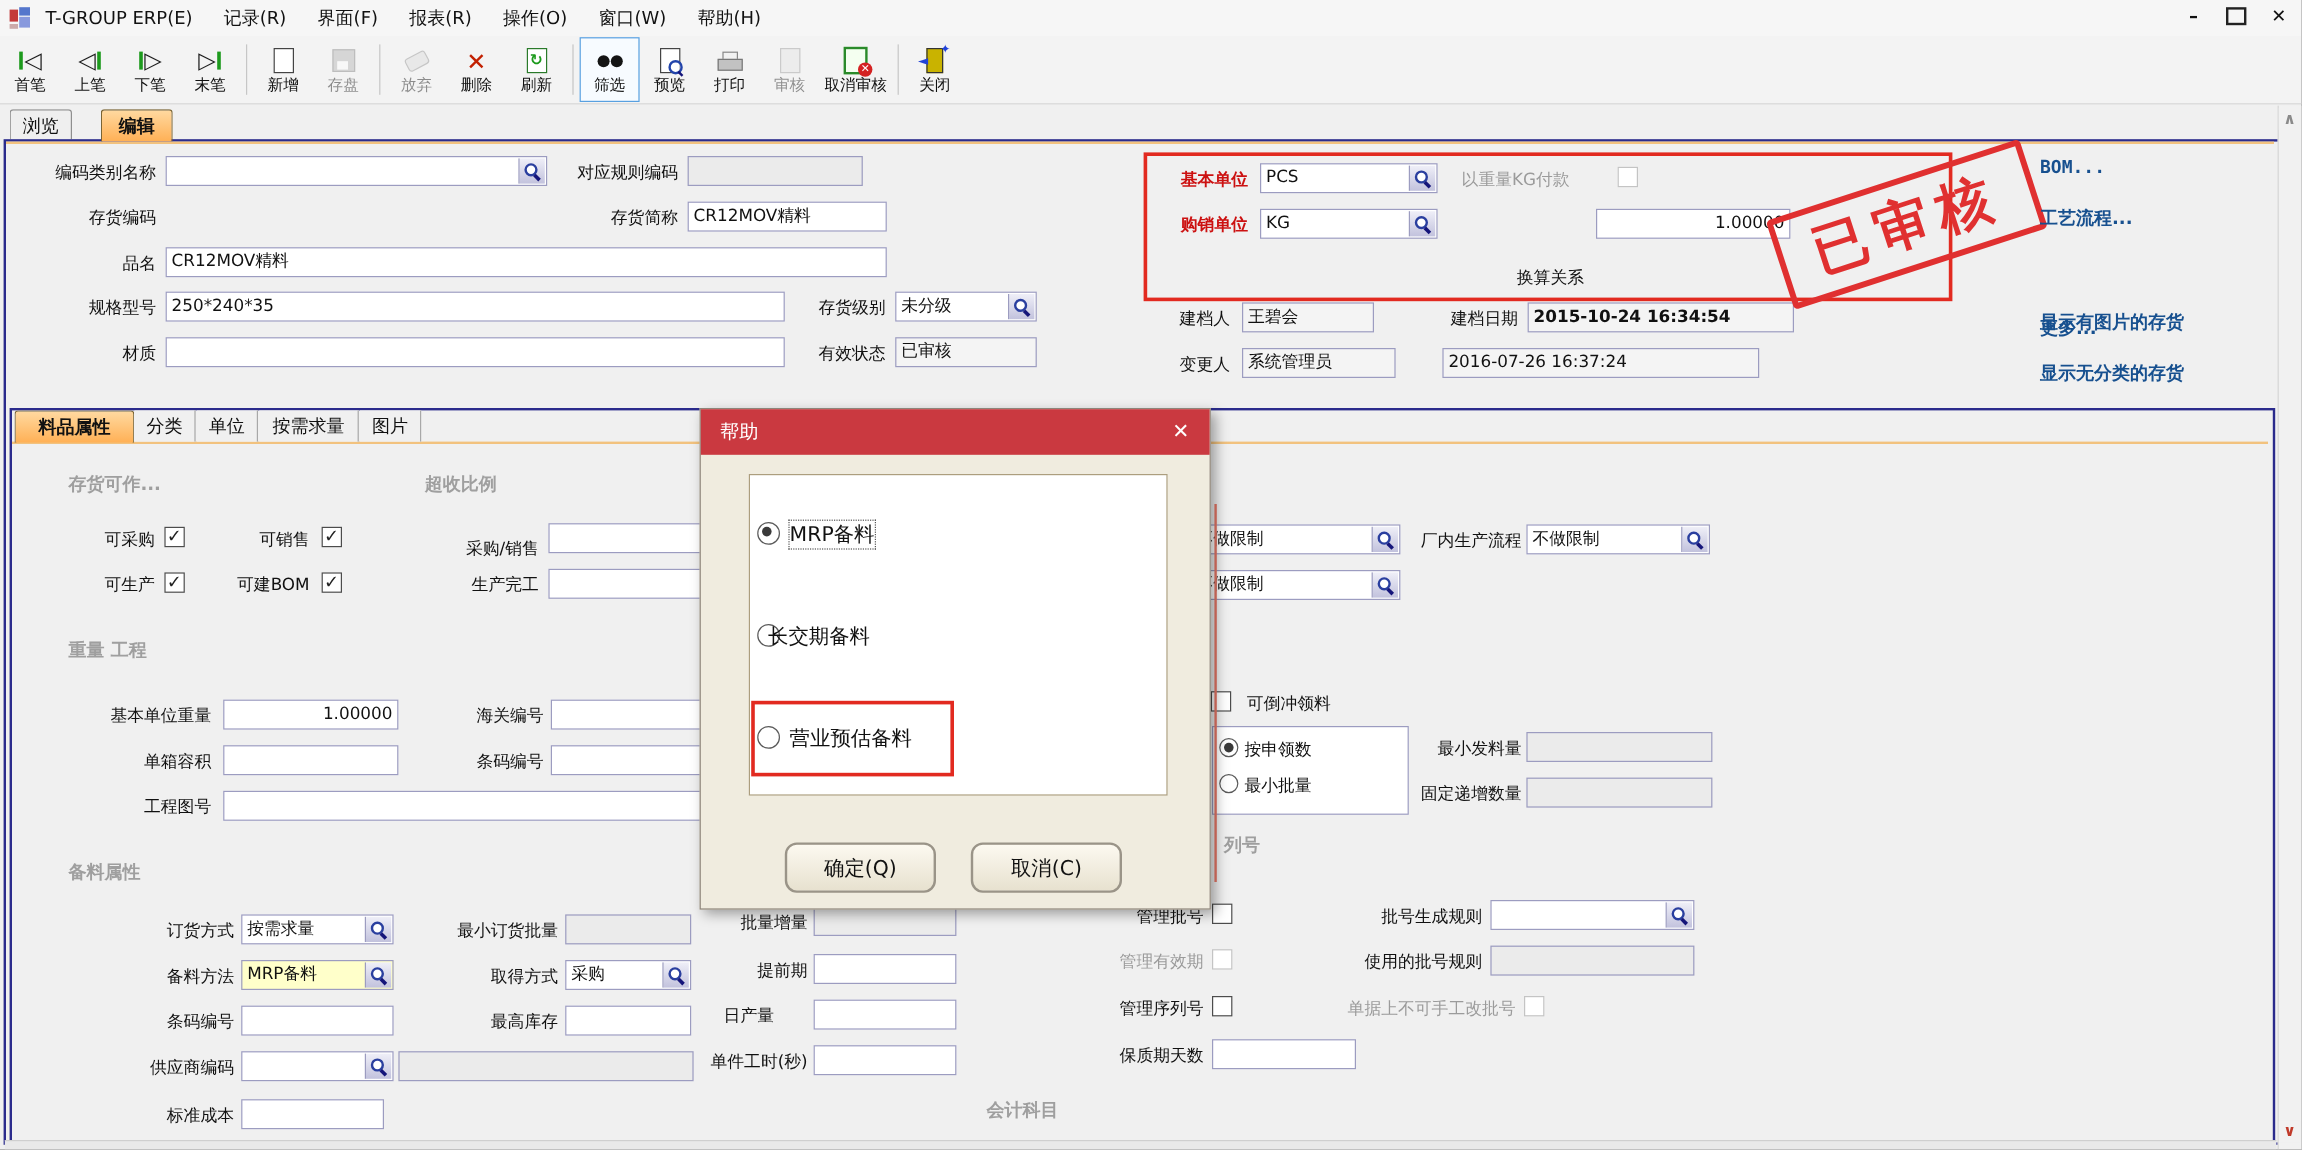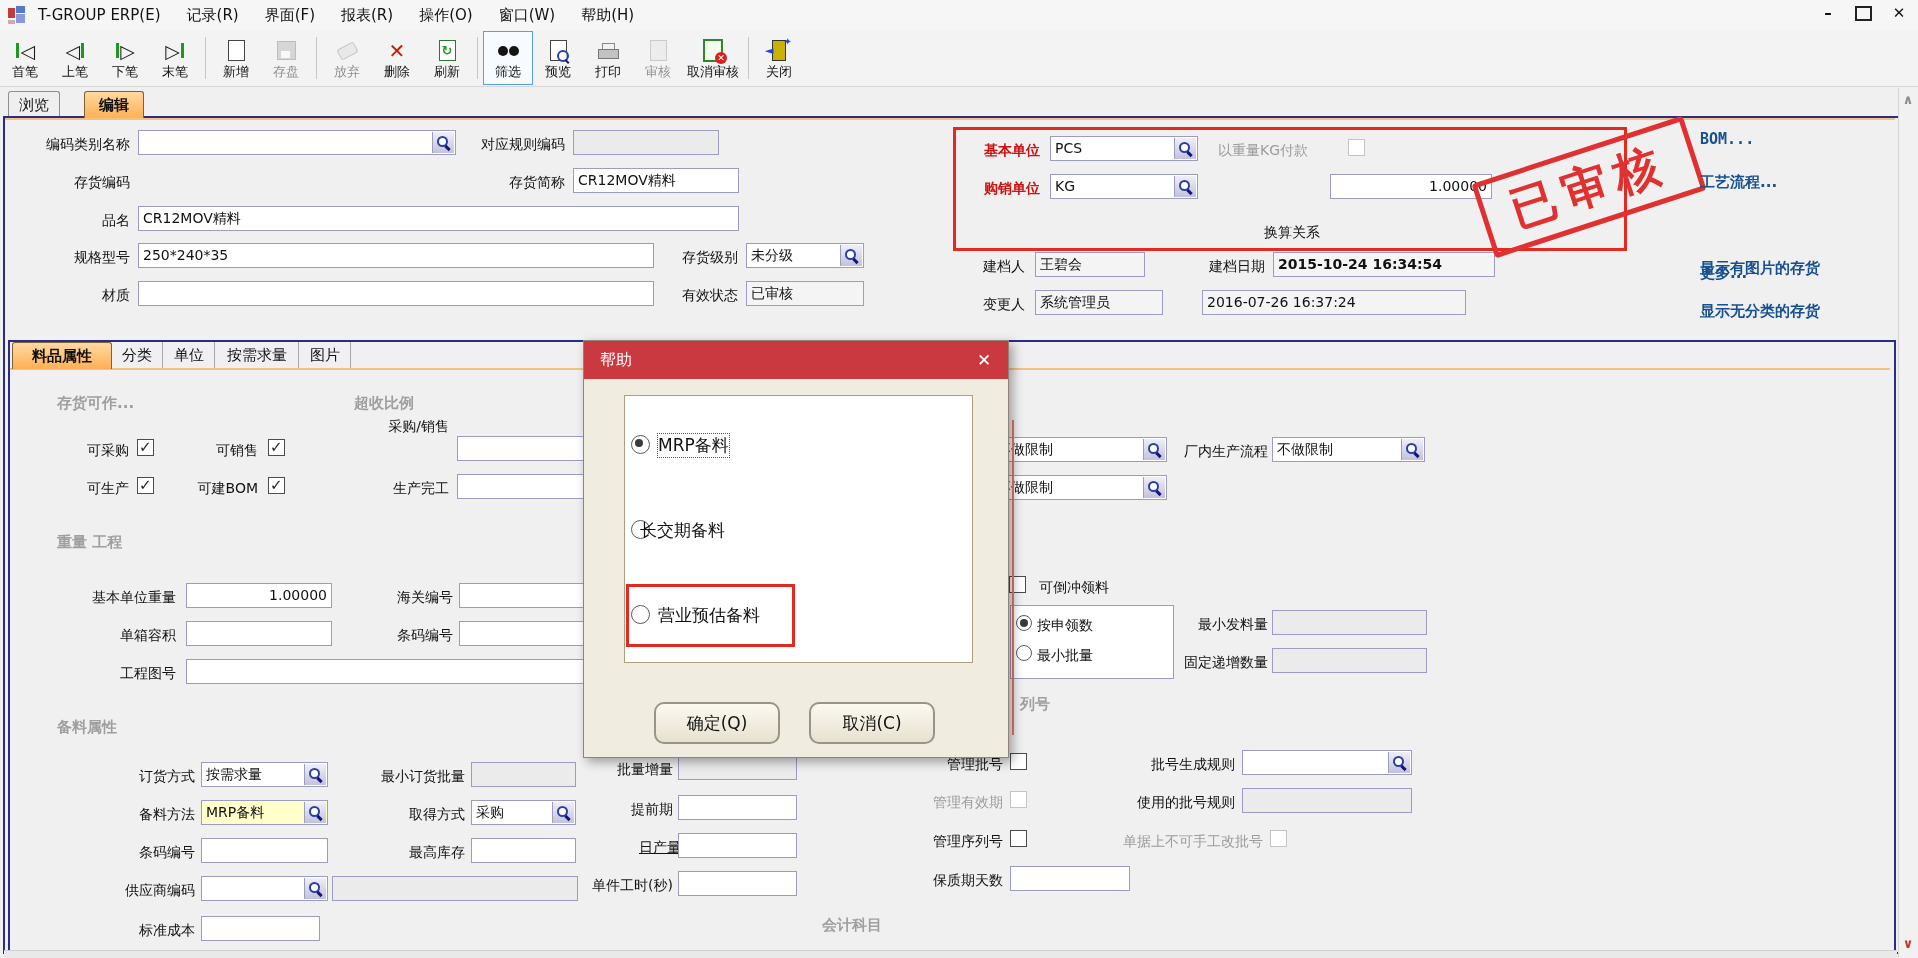--- a/index.html
+++ b/index.html
@@ -338,21 +338,21 @@
   <div class="dtab" style="left:300px;width:50px;">图片</div>
   <div class="dtabline"></div>
 
   <div class="grp" style="left:57px;top:394px;">存货可作...</div>
   <div class="grp" style="left:354px;top:394px;">超收比例</div>
 
   <div class="lbl" style="left:72px;top:440px;width:57px;">可采购</div>
   <span class="cb checked" style="left:137px;top:439px;"></span>
   <div class="lbl" style="left:201px;top:440px;width:57px;">可销售</div>
   <span class="cb checked" style="left:268px;top:439px;"></span>
-  <div class="lbl" style="left:363px;top:416px;width:86px;">采购/销售</div>
+  <div class="lbl" style="left:363px;top:448px;width:86px;">采购/销售</div>
   <div class="fld" style="left:457px;top:436px;width:210px;">
     <span class="val"></span>
   </div>
 
   <div class="lbl" style="left:72px;top:478px;width:57px;">可生产</div>
   <span class="cb checked" style="left:137px;top:477px;"></span>
   <div class="lbl" style="left:191px;top:478px;width:67px;">可建BOM</div>
   <span class="cb checked" style="left:268px;top:477px;"></span>
   <div class="lbl" style="left:375px;top:478px;width:74px;">生产完工</div>
   <div class="fld" style="left:457px;top:474px;width:210px;">
@@ -427,21 +427,21 @@
   </div>
 
   <div class="lbl" style="left:603px;top:759px;width:70px;">批量增量</div>
   <div class="fld dis" style="left:678px;top:755px;width:119px;">
     <span class="val"></span>
   </div>
   <div class="lbl" style="left:603px;top:799px;width:70px;">提前期</div>
   <div class="fld" style="left:678px;top:795px;width:119px;">
     <span class="val"></span>
   </div>
-  <div class="lbl" style="left:611px;top:837px;width:70px;text-decoration:underline;">日产量</div>
+  <div class="lbl" style="left:575px;top:837px;width:70px;">日产量</div>
   <div class="fld" style="left:678px;top:833px;width:119px;">
     <span class="val"></span>
   </div>
   <div class="lbl" style="left:563px;top:875px;width:110px;">单件工时(秒)</div>
   <div class="fld" style="left:678px;top:871px;width:119px;">
     <span class="val"></span>
   </div>
 
   <div class="fld withlk" style="left:992px;top:437px;width:175px;">
     <span class="val">不做限制</span>

